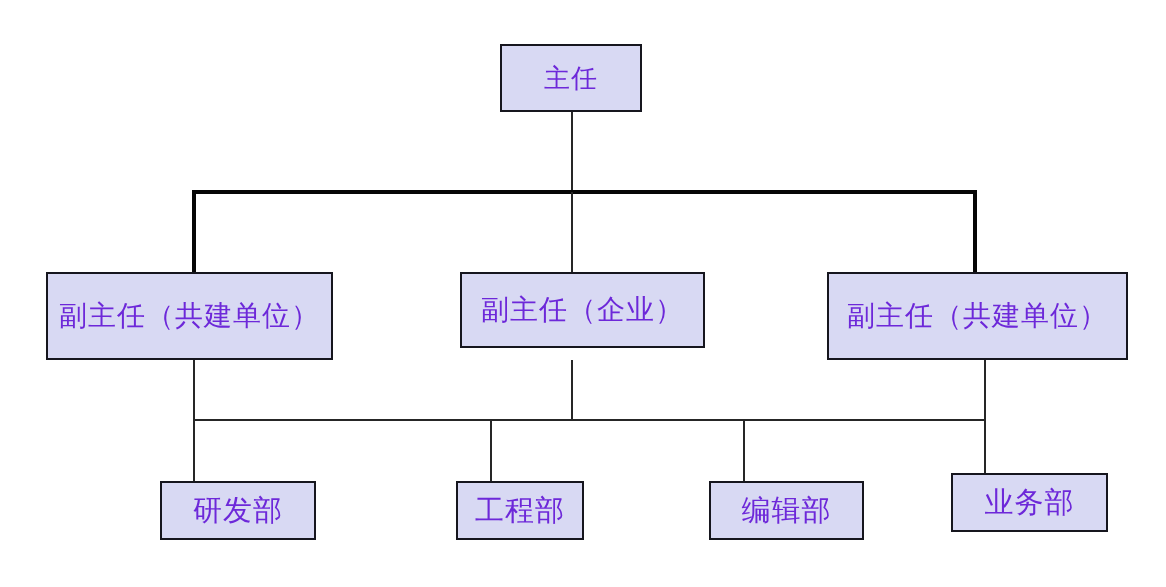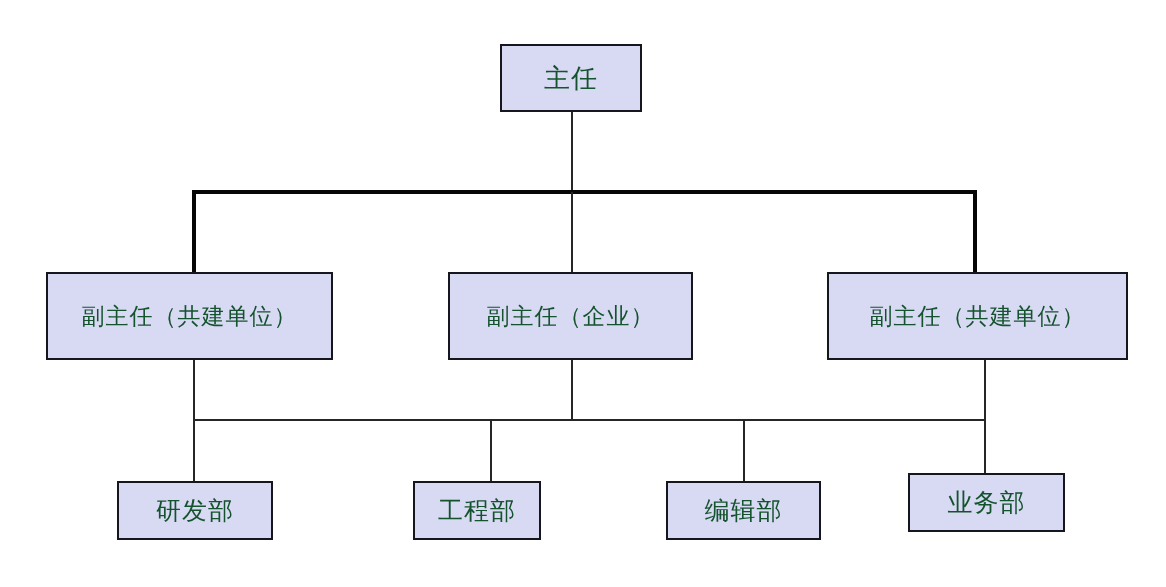--- a/index.html
+++ b/index.html
@@ -33,33 +33,33 @@
     fill: none;
   }
   .node {
     position: absolute;
     box-sizing: border-box;
     background: #d8d9f3;
     border: 2px solid #16161e;
     display: flex;
     align-items: center;
     justify-content: center;
-    color: #14532d;
+    color: #6d28d9;
     text-align: center;
     letter-spacing: 1px;
     white-space: nowrap;
   }
   .node.root      { font-size: 26px; }
-  .node.deputy    { font-size: 23px; }
-  .node.dept      { font-size: 25px; }
+  .node.deputy    { font-size: 28px; }
+  .node.dept      { font-size: 29px; margin-left: 43px; }
 
   
   #node-director            { left: 500px; top: 44px;  width: 142px; height: 68px; }
   #node-deputy-left         { left: 46px;  top: 272px; width: 287px; height: 88px; }
-  #node-deputy-center       { left: 448px; top: 272px; width: 245px; height: 88px; }
+  #node-deputy-center       { left: 460px; top: 272px; width: 245px; height: 76px; }
   #node-deputy-right        { left: 827px; top: 272px; width: 301px; height: 88px; }
   #node-dept-rd             { left: 117px; top: 481px; width: 156px; height: 59px; }
   #node-dept-engineering    { left: 413px; top: 481px; width: 128px; height: 59px; }
   #node-dept-editorial      { left: 666px; top: 481px; width: 155px; height: 59px; }
   #node-dept-business       { left: 908px; top: 473px; width: 157px; height: 59px; }
 </style>
 </head>
 <body>
 
 <div class="canvas">

